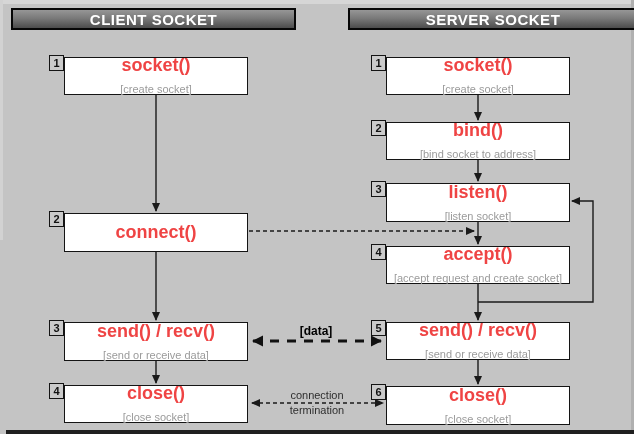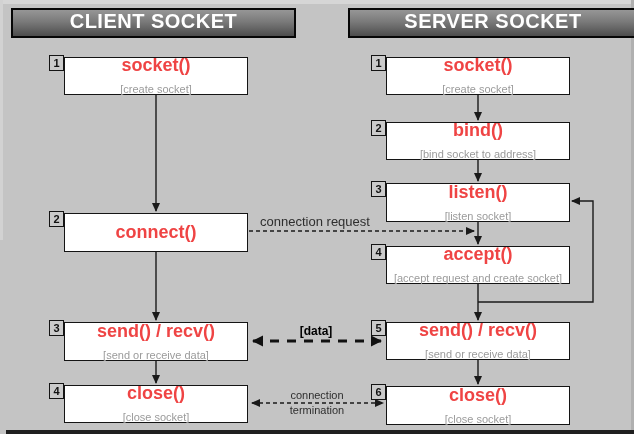--- a/index.html
+++ b/index.html
@@ -6,25 +6,25 @@
   #stage{
     position:relative;width:634px;height:434px;background:#c4c4c4;
     font-family:"Liberation Sans",sans-serif;overflow:hidden;
   }
   .frame-top{position:absolute;left:0;top:0;width:634px;height:4px;background:#d6d6d6;}
   .frame-left{position:absolute;left:0;top:0;width:3px;height:240px;background:#d2d2d2;}
   .frame-bottom{position:absolute;left:6px;top:430px;width:628px;height:4px;background:#1f1f1f;}
   .frame-right{position:absolute;left:631px;top:0;width:3px;height:434px;background:#b0b0b0;}
 
   .col-header{
-    position:absolute;height:30px;box-sizing:border-box;
+    position:absolute;height:22px;box-sizing:border-box;
     border:2px solid #070707;
     background:linear-gradient(to bottom,#969696 0%,#7a7a7a 45%,#4d4d4d 100%);
-    display:flex;align-items:flex-start;justify-content:center;
-    color:#ffffff;font-weight:bold;font-size:20px;letter-spacing:0.5px;
+    display:flex;align-items:flex-end;justify-content:center;
+    color:#ffffff;font-weight:bold;font-size:15px;letter-spacing:0.5px;
     z-index:3;
   }
   #header-client{left:11px;top:8px;width:285px;}
   #header-server{left:348px;top:8px;width:290px;}
 
   .step-box{
     position:absolute;width:184px;box-sizing:border-box;
     background:#ffffff;border:1.5px solid #141414;
     display:flex;flex-direction:column;align-items:center;justify-content:center;
     z-index:2;
@@ -150,20 +150,19 @@
     <span class="badge">5</span>
     <div class="step-title">send() / recv()</div>
     <div class="step-sub">[send or receive data]</div>
   </div>
   <div id="s-step-6" class="step-box">
     <span class="badge">6</span>
     <div class="step-title">close()</div>
     <div class="step-sub">[close socket]</div>
   </div>
 
-  <div id="label-request" class="flow-label">connection request</div>
   <div id="label-data" class="flow-label">[data]</div>
   <div id="label-termination" class="flow-label">
     <div>connection</div>
     <div>termination</div>
   </div>
 
 </div>
 
 </body></html>

